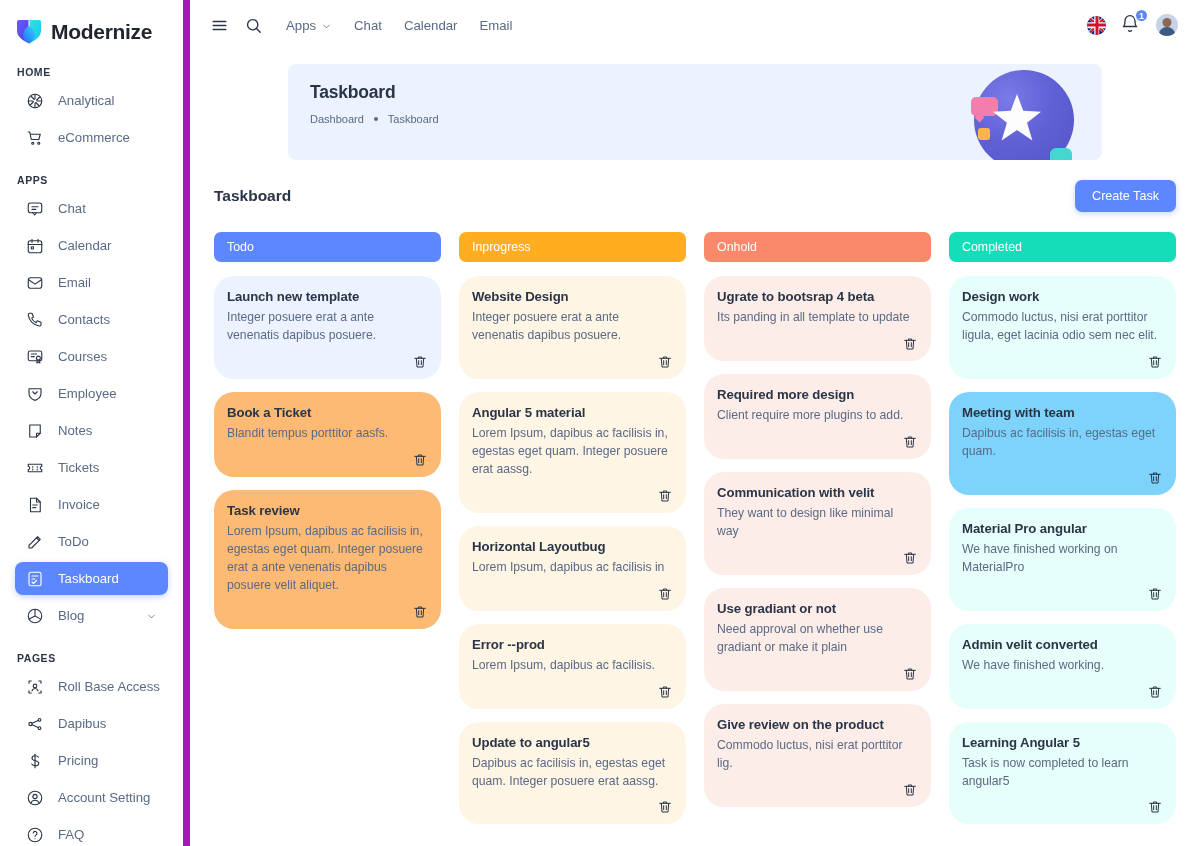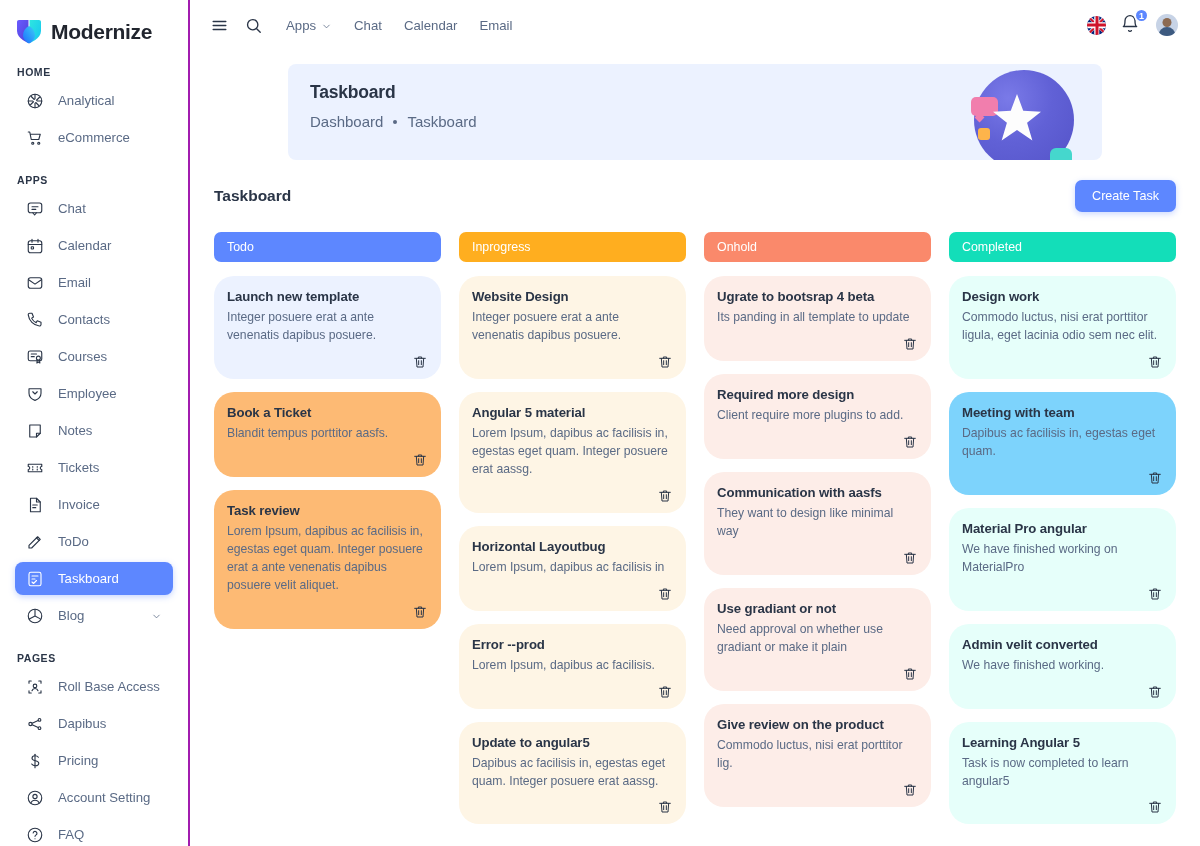--- a/index.html
+++ b/index.html
@@ -7,21 +7,21 @@
     width: 1200px; height: 846px;
     font-family: "Liberation Sans", sans-serif;
     background: #ffffff; overflow: hidden;
     -webkit-font-smoothing: antialiased;
   }
   .app { display: flex; width: 1200px; height: 846px; }
 
   
   .sidebar {
     width: 190px; min-width: 190px; height: 846px;
-    background: #fff; border-right: 2px solid #a21caf;
+    background: #fff; border-right: 7px solid #a21caf;
     overflow: hidden; position: relative;
   }
   .brand { display: flex; align-items: center; gap: 9px; padding: 14px 0 0 16px; height: 50px; }
   .brand-mark { width: 26px; height: 26px; position: relative; }
   .brand-name { font-size: 21px; font-weight: 700; color: #21252e; letter-spacing: -0.3px; }
 
   .nav { padding: 0 15px; }
   .nav-section {
     font-size: 10.5px; font-weight: 700; color: #2a3547;
     letter-spacing: .55px; padding: 16px 0 6px 2px;
@@ -75,21 +75,21 @@
   .avatar .body { position: absolute; left: 50%; bottom: 0; width: 17px; height: 9px; border-radius: 9px 9px 0 0; background: #3d5a80; transform: translateX(-50%); }
 
   .content { flex: 1; overflow: hidden; padding: 0 24px; }
 
   
   .banner {
     margin: 14px 74px 0 74px; height: 96px; background: #ecf2ff; border-radius: 8px;
     position: relative; overflow: hidden; padding: 18px 22px;
   }
   .banner-title { font-size: 17.5px; font-weight: 600; color: #2a3547; letter-spacing: -.2px; }
-  .crumbs { display: flex; align-items: center; gap: 10px; margin-top: 10px; font-size: 15px; color: #5a6a85; }
+  .crumbs { display: flex; align-items: center; gap: 10px; margin-top: 10px; font-size: 11px; color: #5a6a85; }
   .crumb-dot { width: 4px; height: 4px; border-radius: 50%; background: #5a6a85; display: inline-block; }
   .banner-art { position: absolute; right: 16px; bottom: -18px; width: 126px; height: 110px; }
   .art-circle { position: absolute; right: 12px; bottom: 8px; width: 100px; height: 100px; border-radius: 50%;
     background: radial-gradient(circle at 34% 28%, #7a7ae8 0%, #6161d6 45%, #5352c7 100%); }
   .art-star { position: absolute; right: 45px; bottom: 36px; width: 48px; height: 48px;
     background: #fdfdfd; clip-path: polygon(50% 0%, 63% 35%, 100% 37%, 71% 60%, 82% 97%, 50% 75%, 18% 97%, 29% 60%, 0% 37%, 37% 35%);
     filter: drop-shadow(0 2px 3px rgba(60,50,130,.3)); }
   .art-pink { position: absolute; right: 88px; bottom: 62px; width: 27px; height: 19px; border-radius: 5px; background: #f17ead; }
   .art-pink:after { content:""; position:absolute; left:5px; bottom:-5px; width:7px; height:7px; background:#f17ead; transform: rotate(45deg); }
   .art-orange { position: absolute; right: 96px; bottom: 38px; width: 12px; height: 12px; border-radius: 3px; background: #fdb44b; }
@@ -535,21 +535,21 @@
               <div class="card-desc">Client require more plugins to add.</div>
               <div class="card-foot">
                 <span class="trash"><svg viewBox="0 0 24 24">
                       <path d="M4 6.5h16M9.5 6.5V4.5h5v2"></path>
                       <path d="M6.5 6.5l1 13h9l1-13"></path>
                       <path d="M10 10v6M14 10v6"></path>
                     </svg></span>
               </div>
             </div>
             <div class="card" style="background:#fdede8">
-              <div class="card-title">Communication with aasfs</div>
+              <div class="card-title">Communication with velit</div>
               <div class="card-desc">They want to design like minimal way</div>
               <div class="card-foot">
                 <span class="trash"><svg viewBox="0 0 24 24">
                       <path d="M4 6.5h16M9.5 6.5V4.5h5v2"></path>
                       <path d="M6.5 6.5l1 13h9l1-13"></path>
                       <path d="M10 10v6M14 10v6"></path>
                     </svg></span>
               </div>
             </div>
             <div class="card" style="background:#fdede8">

